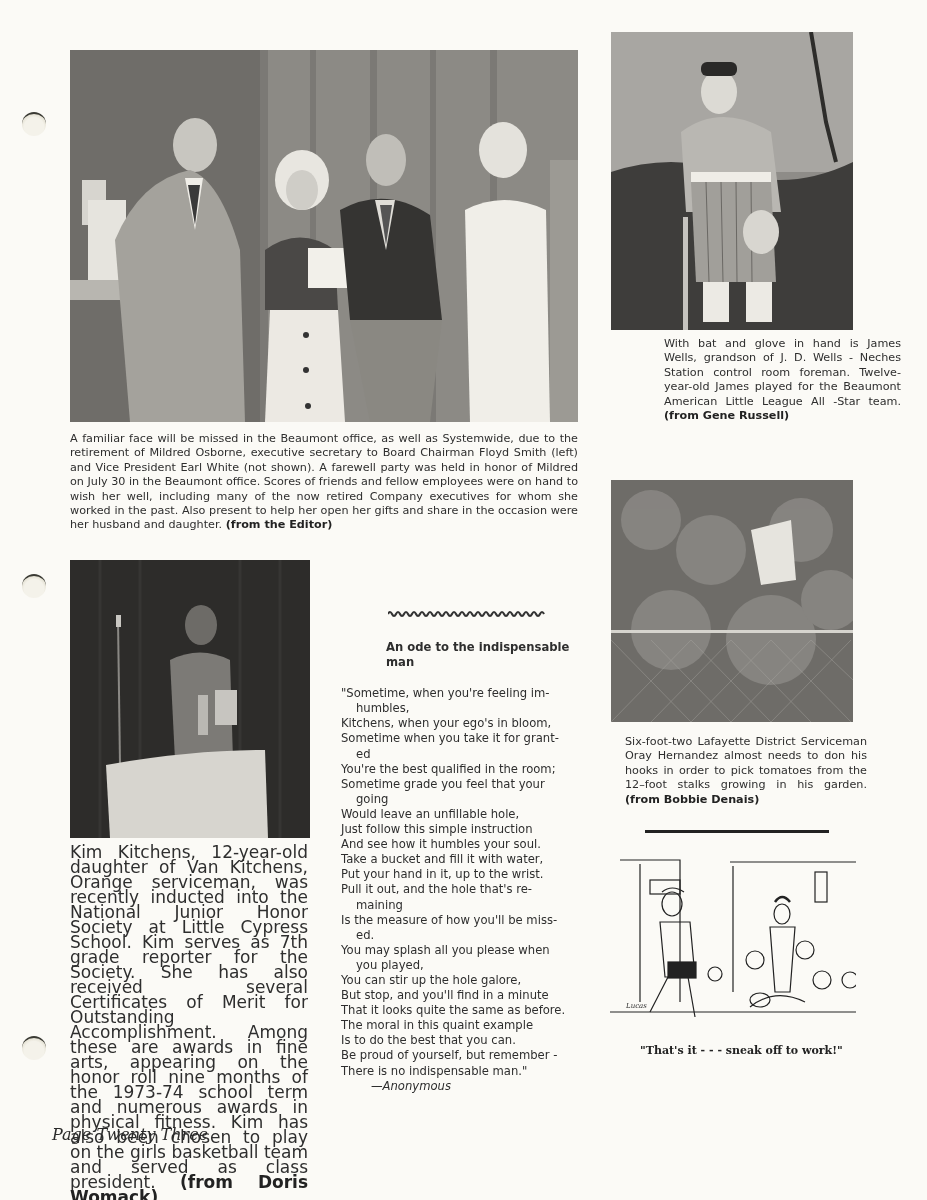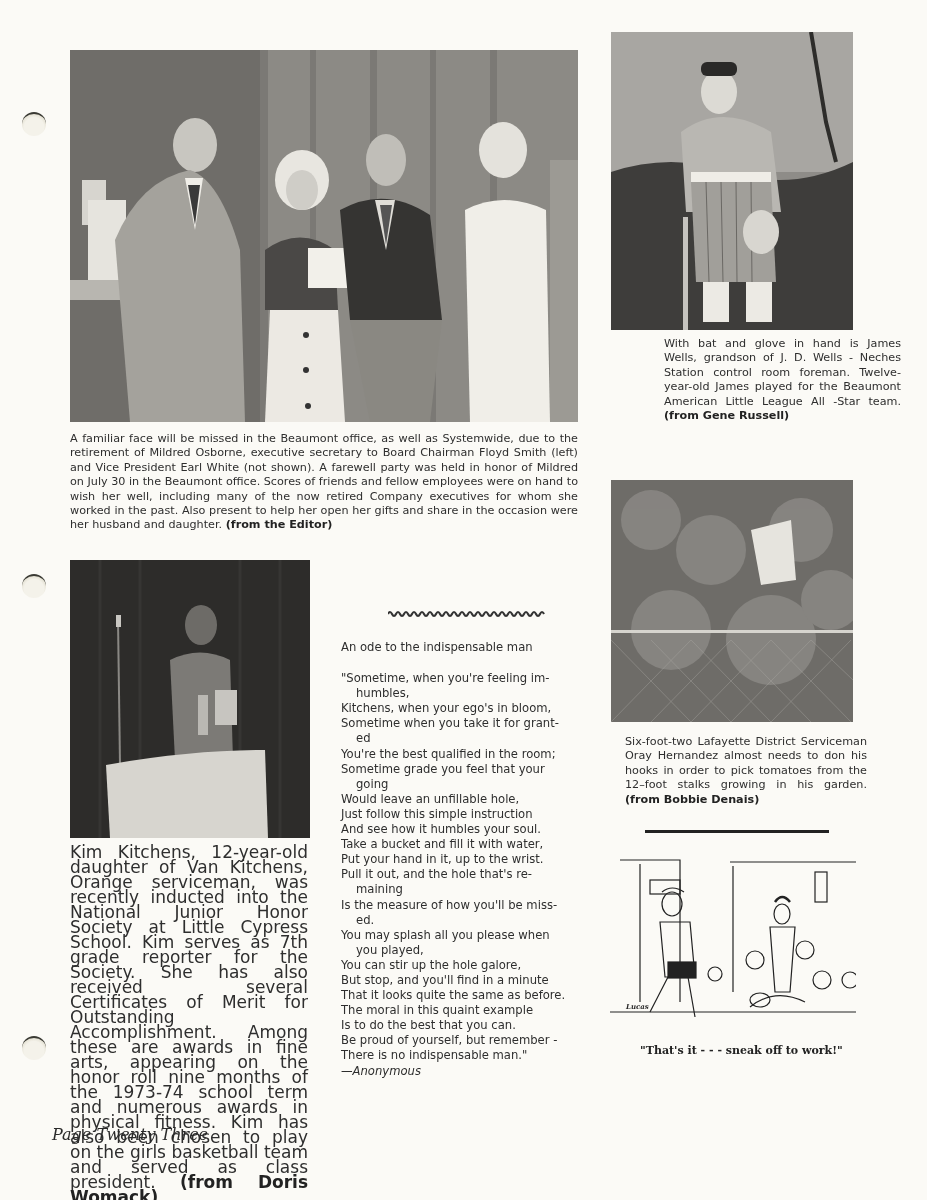--- a/index.html
+++ b/index.html
@@ -8,22 +8,22 @@
   .abs { position:absolute; }
   .hole { position:absolute; width:24px; height:24px; border-radius:50%;
           background:radial-gradient(circle at 50% 60%, #f4f2ea 55%, #e3e0d2 75%);
           border-top:2px solid #3a3a34; box-sizing:border-box; }
   .photo { position:absolute; overflow:hidden; background:#7a7a76; }
   .caption { position:absolute; font-size:11.2px; line-height:14.4px; text-align:justify; color:#2e2e2e; }
   .caption b { font-weight:bold; color:#222; }
   .poem { position:absolute; font-size:11.6px; line-height:15.1px; color:#2e2e2e; }
   .poem .line { display:block; text-align:justify; text-align-last:left; }
   .poem .indent { padding-left:15px; }
-  .poem .title { font-weight:normal; margin-bottom:16px; display:block; }
-  .sig { text-align:right; font-style:italic; }
+  .poem .title { font-weight:bold; margin-bottom:16px; display:block;margin-left:45px; }
+  .sig { text-align:right; font-style:italic;margin-left:30px; }
   .folio { position:absolute; font-family:"DejaVu Serif", serif; font-style:italic; font-size:16px; color:#2a2a2a;margin-top:8px; }
   .cartoon-cap { position:absolute; font-family:"DejaVu Serif", serif; font-weight:bold; font-size:11px; line-height:14px; color:#222; }
 </style>
 </head>
 <body>
 
 <div class="hole" style="left:22px;top:112px;"></div>
 <div class="hole" style="left:22px;top:574px;"></div>
 <div class="hole" style="left:22px;top:1036px;"></div>
 
@@ -212,18 +212,18 @@
     <path d="M165 50 Q172 40 180 50" stroke-width="2.5"></path>
     <path d="M160 75 L185 75 L180 140 L165 140 Z"></path>
     <circle cx="145" cy="108" r="9"></circle>
       <circle cx="195" cy="98" r="9"></circle>
     <circle cx="212" cy="128" r="9"></circle>
       <circle cx="240" cy="128" r="8"></circle>
     <path d="M140 155 Q165 135 195 150"></path>
       <ellipse cx="150" cy="148" rx="10" ry="7"></ellipse>
     <circle cx="105" cy="122" r="7"></circle>
   </svg>
-  <span class="abs" style="left:16px;top:150px;font-family:'DejaVu Serif',serif;font-style:italic;font-size:7px;font-weight:bold;">Lucas</span>
+  <span class="abs" style="left:16px;top:150px;font-family:'DejaVu Serif',serif;font-style:italic;font-size:7px;">Lucas</span>
 </div>
 
 <div class="cartoon-cap" style="left:640px;top:1044px;width:210px;">"That's it - - - sneak off to work!"</div>
 
 <div class="folio" style="left:52px;top:1117px;">Page Twenty Three</div>
 
 </body></html>

